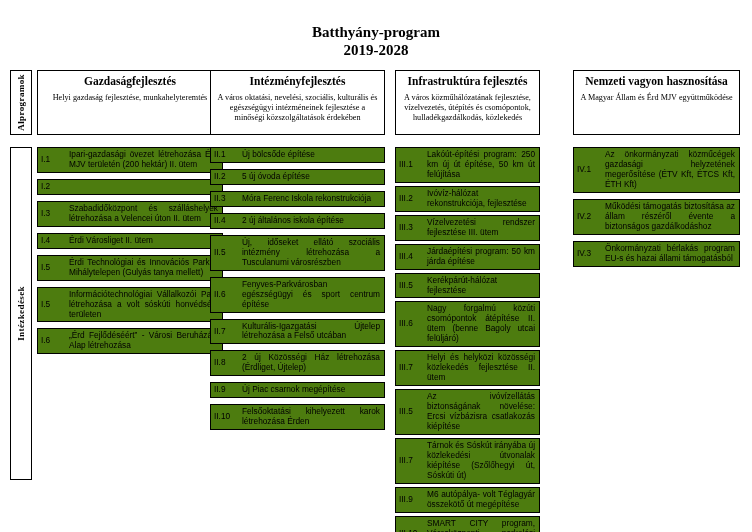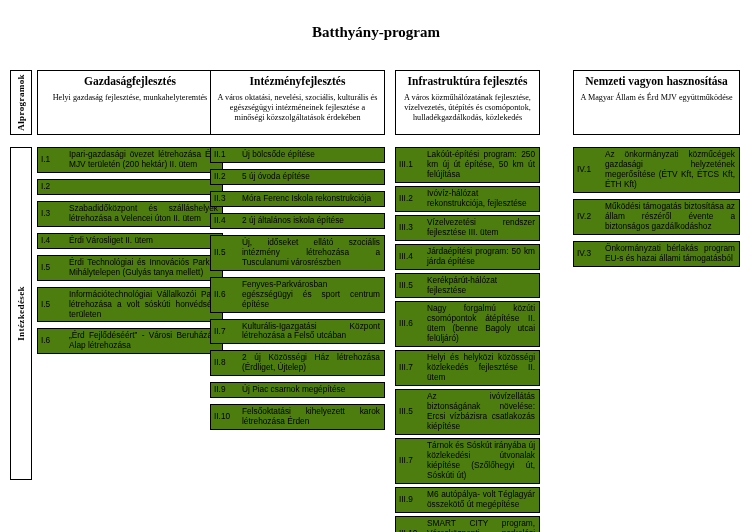--- a/index.html
+++ b/index.html
@@ -69,20 +69,21 @@
     padding-right:1px;
   }
 </style>
 </head>
 <body>
 
 <div class="page">
 
   <div class="title">
     <div>Batthyány-program</div>
+    <div>2019-2028</div>
   </div>
 
   <div class="rail rail-top">
     <span class="vtext">Alprogramok</span>
   </div>
 
   <div class="rail rail-bottom">
     <span class="vtext">Intézkedések</span>
   </div>
 
@@ -149,21 +150,21 @@
         <div class="item">
         <span class="num">II.5</span>
         <span class="txt">Új, időseket ellátó szociális intézmény létrehozása a Tusculanumi városrészben</span>
       </div>
         <div class="item">
         <span class="num">II.6</span>
         <span class="txt">Fenyves-Parkvárosban egészségügyi és sport centrum építése</span>
       </div>
         <div class="item">
         <span class="num">II.7</span>
-        <span class="txt">Kulturális-Igazgatási Központ létrehozása a Felső utcában</span>
+        <span class="txt">Kulturális-Igazgatási Újtelep létrehozása a Felső utcában</span>
       </div>
         <div class="item">
         <span class="num">II.8</span>
         <span class="txt">2 új Közösségi Ház létrehozása (Érdliget, Újtelep)</span>
       </div>
         <div class="item">
         <span class="num">II.9</span>
         <span class="txt">Új Piac csarnok megépítése</span>
       </div>
         <div class="item">

